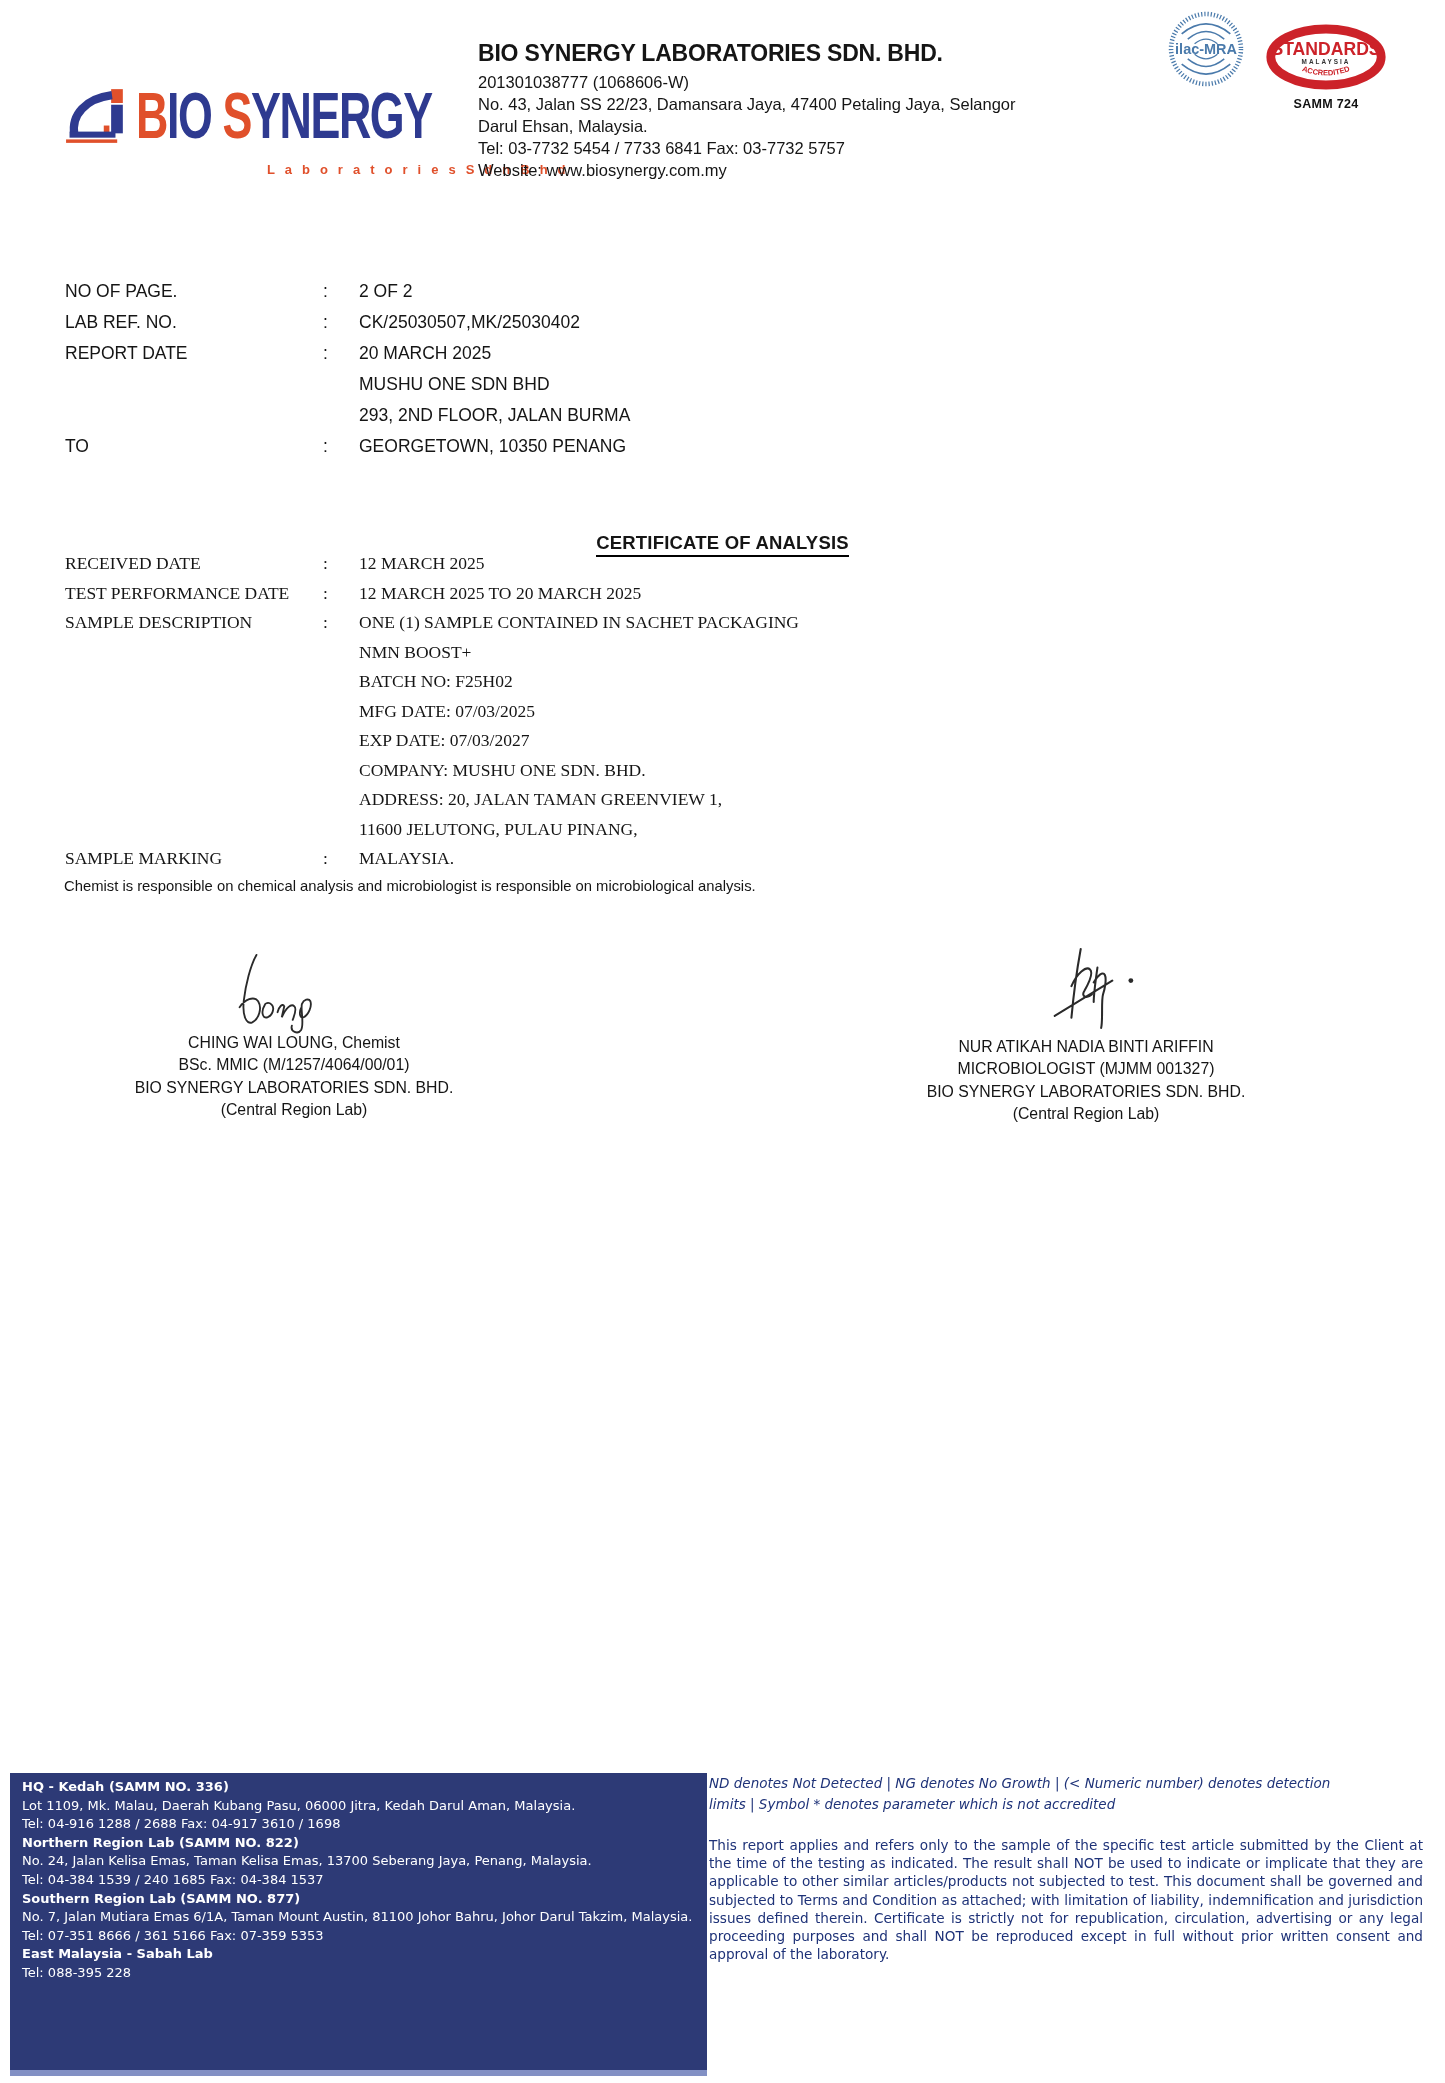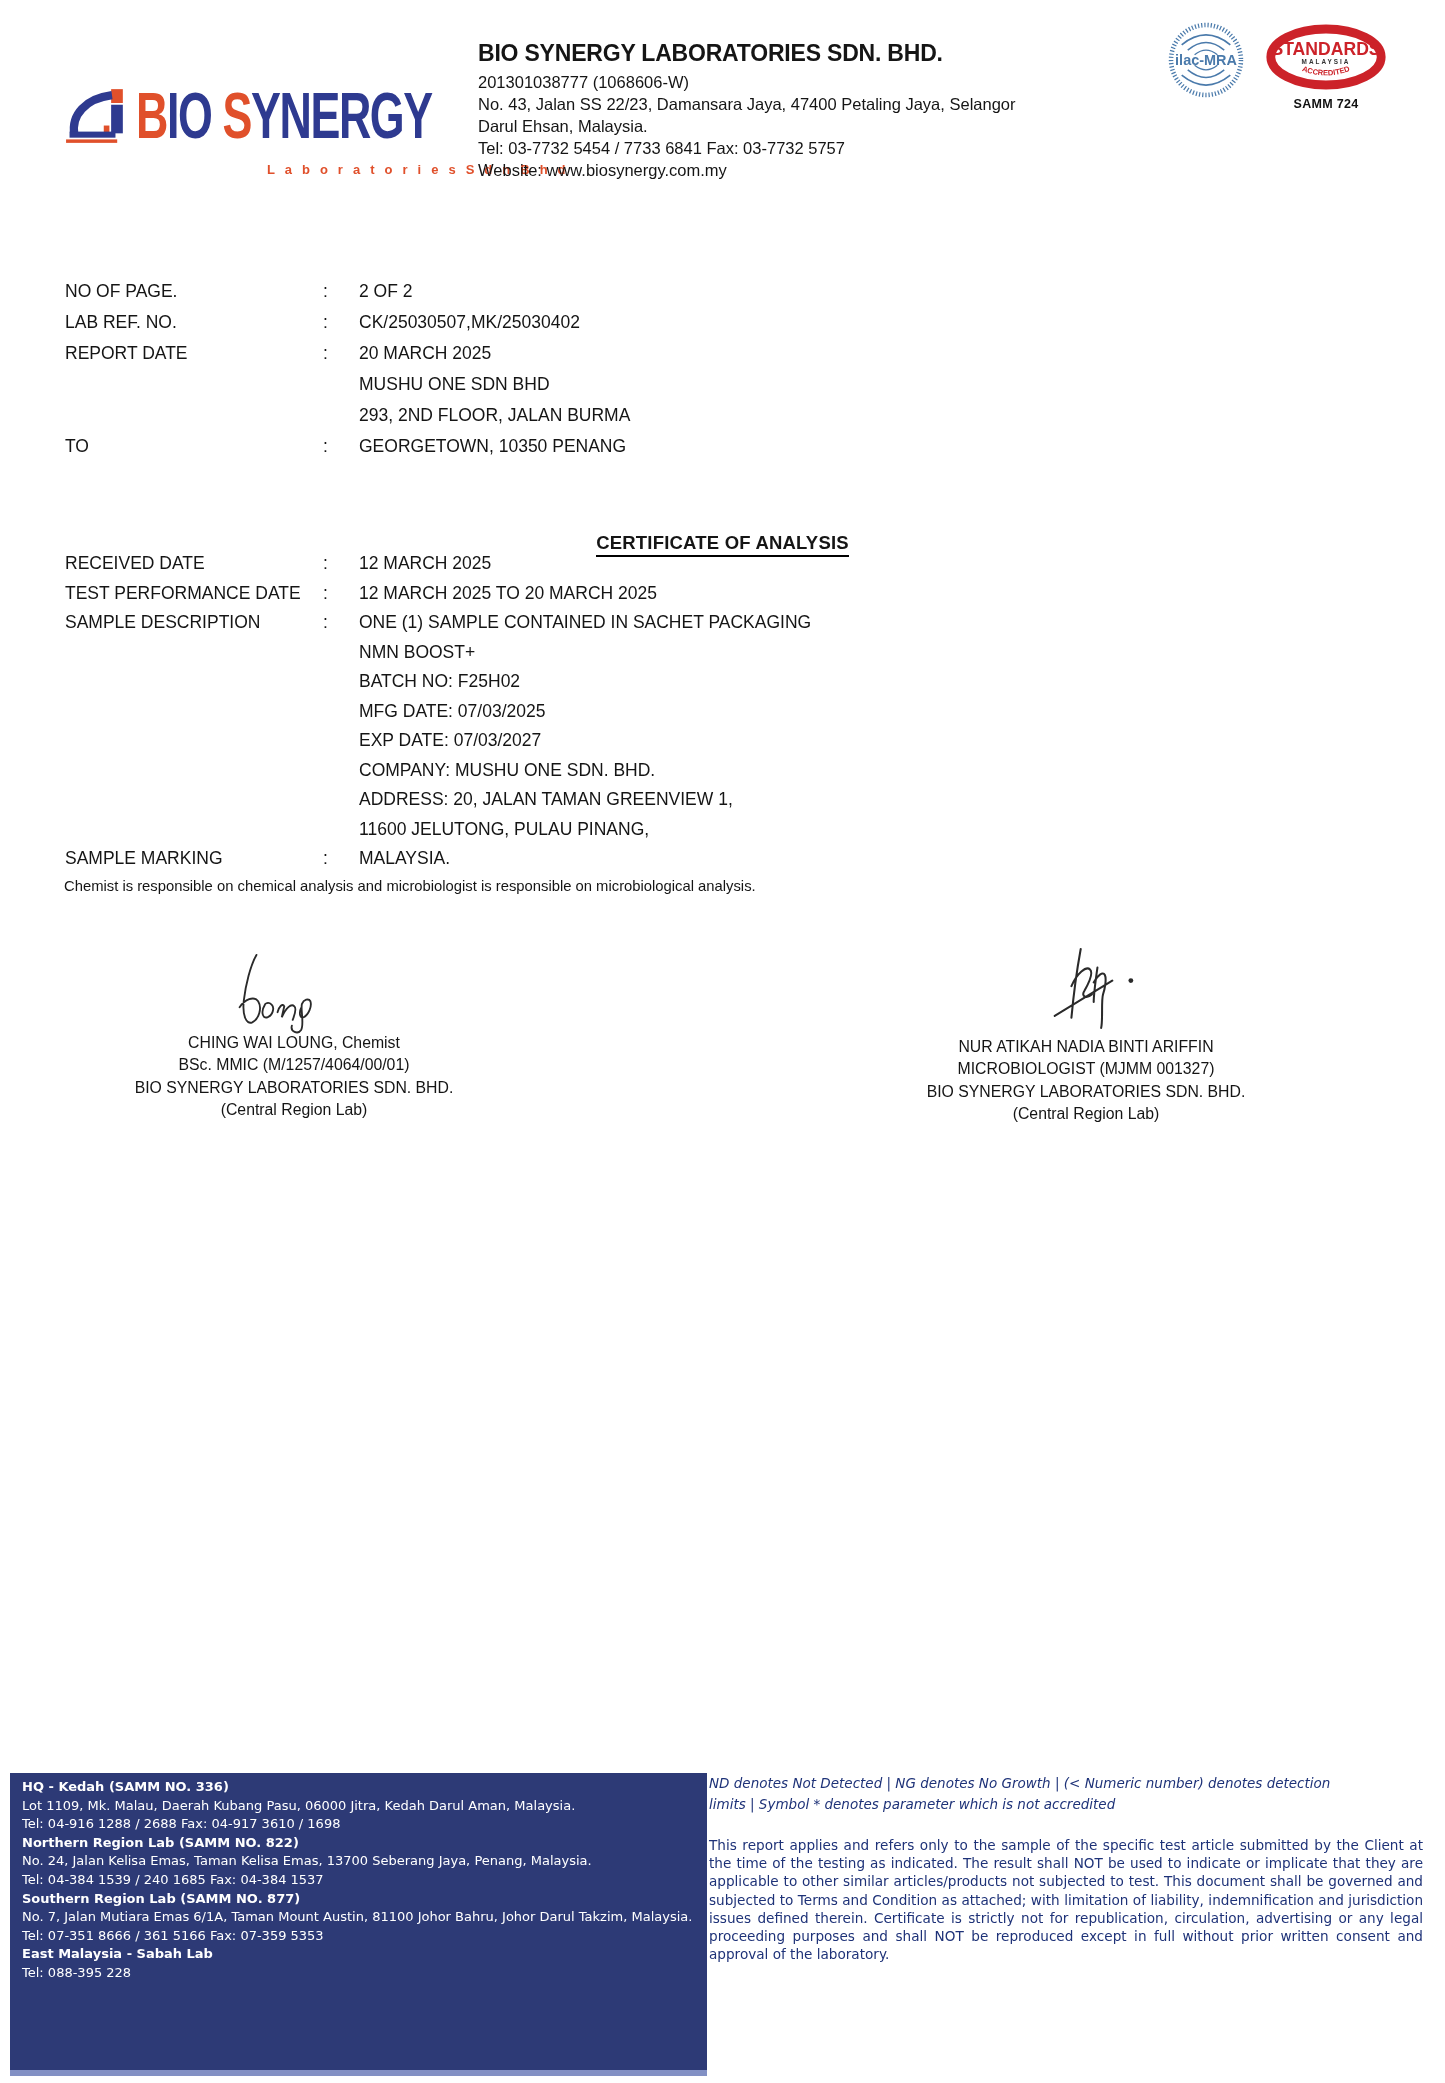--- a/index.html
+++ b/index.html
@@ -21,33 +21,33 @@
     position:absolute;left:267px;top:162px;font-size:13px;font-weight:bold;
     letter-spacing:3.2px;color:#e0502b;white-space:nowrap;
   }
 
   
   .company{position:absolute;left:478px;top:40px;width:640px;}
   .company .name{font-size:23px;font-weight:bold;letter-spacing:-0.2px;margin-bottom:4px;}
   .company .line{font-size:16.5px;line-height:22px;}
 
   
-  .seal-ilac{position:absolute;left:1168px;top:22px;width:76px;height:76px;}
+  .seal-ilac{position:absolute;left:1168px;top:11px;width:76px;height:76px;}
   .seal-std{position:absolute;left:1266px;top:24px;width:120px;text-align:center;}
   .seal-std .samm{font-size:12.5px;font-weight:bold;color:#111;margin-top:3px;letter-spacing:0.3px;}
 
   
   .meta{position:absolute;left:65px;top:276px;}
   .detail{position:absolute;left:65px;top:549px;}
   .frow{display:flex;align-items:flex-end;gap:20px;}
   .flabel{width:238px;flex:0 0 238px;font-size:17.5px;}
   .fcolon{width:16px;flex:0 0 16px;font-size:17.5px;}
   .fvalue{font-size:17.5px;}
   .meta .flabel,.meta .fcolon,.meta .fvalue div{line-height:31px;}
-  .detail .flabel,.detail .fcolon,.detail .fvalue div{line-height:29.5px;}
+  .detail .flabel,.detail .fcolon,.detail .fvalue div{line-height:29.5px;font-family:Liberation Serif, serif;}
 
   
   .title-wrap{position:absolute;left:0;top:508px;width:1445px;text-align:center;margin-top:24px;}
   .title{
     display:inline-block;font-size:18.5px;font-weight:bold;letter-spacing:0.2px;
     border-bottom:2.5px solid #000;padding-bottom:1px;
   }
 
   
   .note{position:absolute;left:64px;top:878px;font-size:14.8px;}

